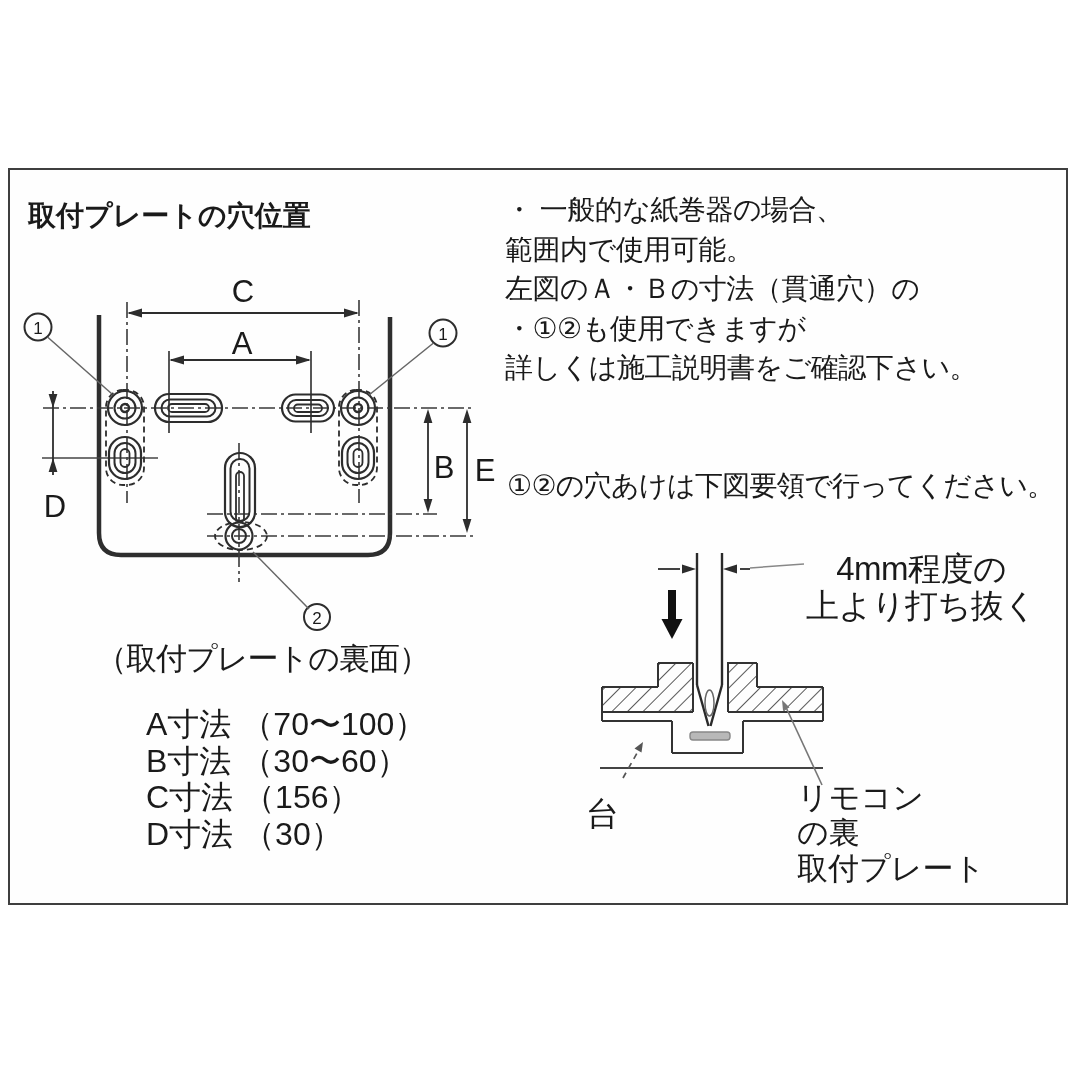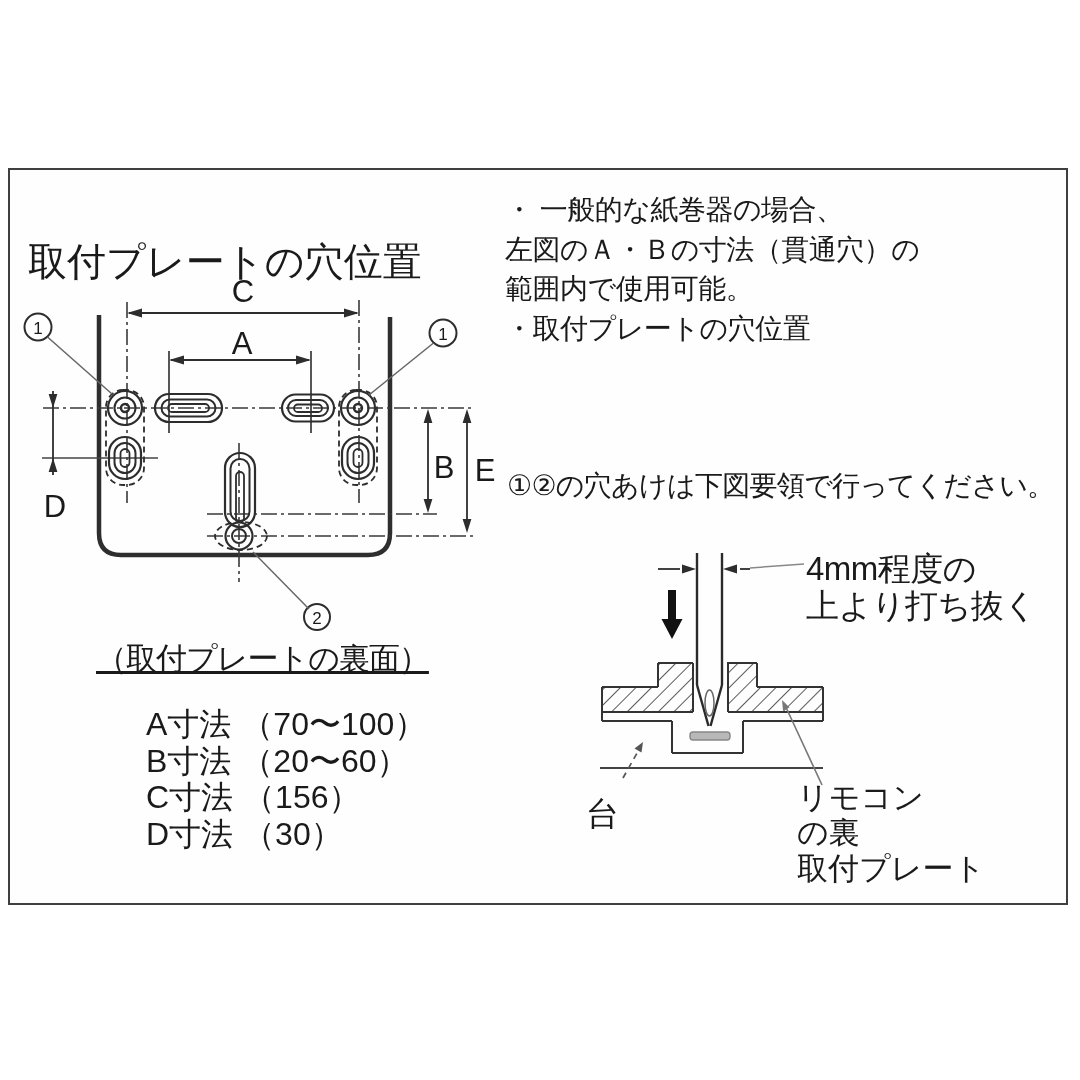--- a/index.html
+++ b/index.html
@@ -7,54 +7,55 @@
     width:1080px;height:1080px;position:relative;background:#ffffff;
     font-family:"Liberation Sans","DejaVu Sans",sans-serif;color:#1a1a1a;
     overflow:hidden;
   }
   .frame{
     position:absolute;left:8px;top:168px;width:1060px;height:737px;
     border:2.5px solid #3f3f3f;box-sizing:border-box;background:#fefefe;
   }
   .abs{position:absolute;}
   .title{
-    left:28px;top:192px;font-size:39px;font-weight:normal;letter-spacing:0px;
-    line-height:48px;white-space:nowrap;margin-top:46px;
+    left:28px;top:192px;font-size:28px;font-weight:bold;letter-spacing:0px;
+    line-height:48px;white-space:nowrap;
   }
   .notes{left:505px;top:190px;font-size:28px;line-height:39.5px;letter-spacing:-0.5px;}
   .notes div{white-space:nowrap;}
   .drill-note{left:507px;top:466px;font-size:28px;letter-spacing:-0.7px;line-height:40px;white-space:nowrap;}
-  .caption{left:96px;top:640px;font-size:31px;letter-spacing:-1px;line-height:37px;white-space:nowrap;text-decoration:underline;}
+  .caption{left:96px;top:640px;font-size:31px;letter-spacing:-1px;line-height:37px;white-space:nowrap;}
   .dims{left:146px;top:706px;font-size:32px;line-height:36.6px;}
   .dims .row{white-space:nowrap;}
   .dims .val{margin-left:10px;}
   .tool-note{left:806px;top:551px;font-size:33px;line-height:36.6px;letter-spacing:-0.5px;}
-  .tool-note div{white-space:nowrap;}
+  .tool-note div{white-space:nowrap;text-align:center;}
   .dai-label{left:586px;top:797px;font-size:33px;line-height:34px;}
   .remote-label{left:797px;top:780px;font-size:31px;line-height:35.4px;}
   .remote-label div{white-space:nowrap;}
   svg text{
     font-family:"Liberation Sans","DejaVu Sans",sans-serif;
     fill:#1a1a1a;
   }
   .dimletter{font-size:31px;}
   .holenum{font-size:17px;}
 </style>
 </head>
 <body>
 
 <div class="frame"></div>
 
 <div class="abs title">取付プレートの穴位置</div>
 
 <div class="abs notes">
   <div>・ 一般的な紙巻器の場合、</div>
+  <div>範囲内で使用可能。</div>
   <div>左図のＡ・Ｂの寸法（貫通穴）の</div>
-  <div>範囲内で使用可能。</div>
-  <div>・取付プレートの穴位置</div>
+  <div>・①②も使用できますが</div>
+  <div>詳しくは施工説明書をご確認下さい。</div>
 </div>
 
 <div class="abs drill-note">①②の穴あけは下図要領で行ってください。</div>
 
 <svg class="abs" style="left:15px;top:265px;" width="500" height="380" viewBox="0 0 500 380">
 
   <path d="M84,50 L84,268 Q84,290 106,290 L353,290 Q375,290 375,268 L375,52" fill="none" stroke="#2e2e2e" stroke-width="4.5"></path>
 
   <g stroke="#3a3a3a" stroke-width="1.6" fill="none" stroke-dasharray="16 4 3 4">
     <path d="M112,37 V238"></path>
@@ -159,21 +160,21 @@
   <g>
     <circle cx="302" cy="352" r="13" fill="none" stroke="#2d2d2d" stroke-width="2"></circle>
     <text class="holenum" x="302" y="358.5" text-anchor="middle">2</text>
     <path d="M238,287 L294,344" stroke="#666" stroke-width="1.5" fill="none"></path>
   </g>
 </svg>
 
 <div class="abs caption">（取付プレートの裏面）</div>
 <div class="abs dims">
   <div class="row"><span>A寸法</span><span class="val">（70〜100）</span></div>
-  <div class="row"><span>B寸法</span><span class="val">（20〜60）</span></div>
+  <div class="row"><span>B寸法</span><span class="val">（30〜60）</span></div>
   <div class="row"><span>C寸法</span><span class="val">（156）</span></div>
   <div class="row"><span>D寸法</span><span class="val">（30）</span></div>
 </div>
 
 <svg class="abs" style="left:560px;top:545px;" width="300" height="262" viewBox="0 0 300 262">
   <defs>
     <pattern id="hatch" width="11" height="11" patternUnits="userSpaceOnUse" patternTransform="rotate(45)">
       <line x1="0" y1="0" x2="0" y2="11" stroke="#5a5a5a" stroke-width="2"></line>
     </pattern>
   </defs>

